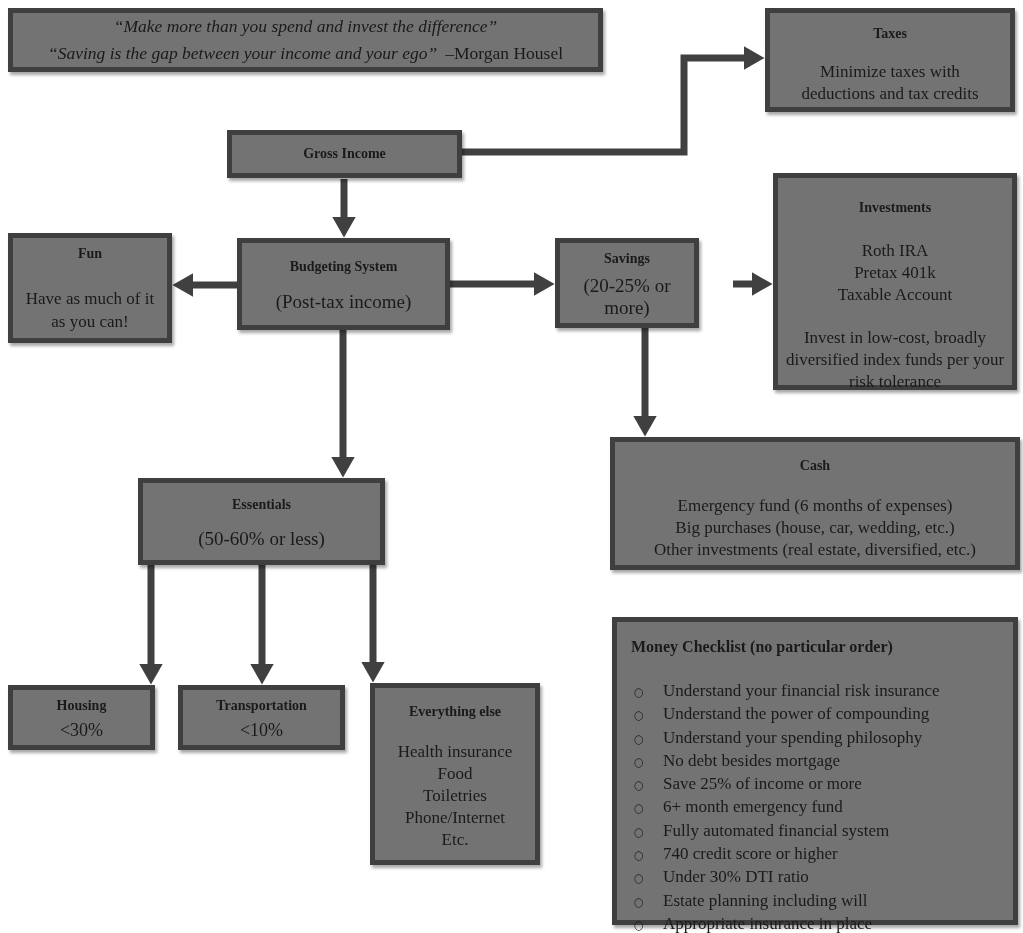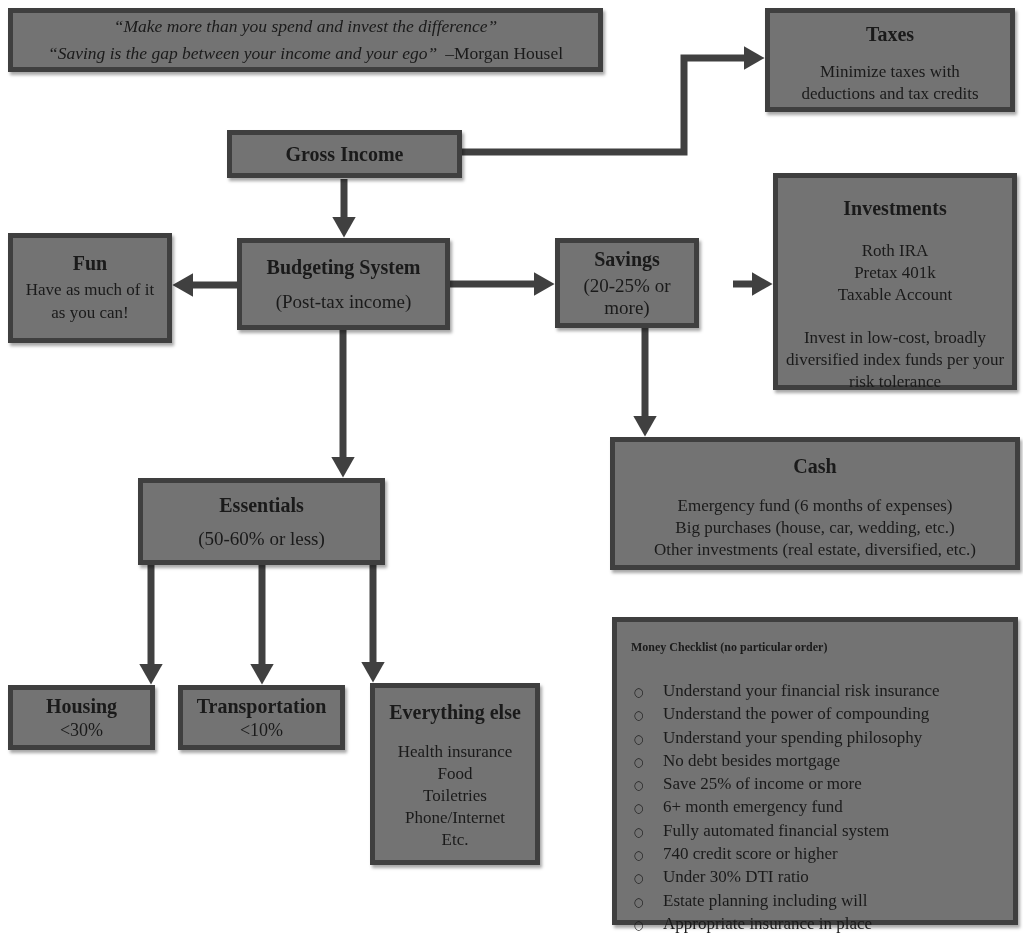--- a/index.html
+++ b/index.html
@@ -15,42 +15,42 @@
   .connector{stroke:#404040;stroke-width:7;fill:none;}
   .node{
     position:absolute;z-index:2;
     background:#737373;
     border:5px solid #3f3f3f;
     box-shadow:2px 3px 3px rgba(0,0,0,0.35);
     box-sizing:border-box;
     display:flex;flex-direction:column;align-items:center;
     text-align:center;
   }
-  .node-title{font-weight:700;font-size:20px;line-height:24px;}
+  .node-title{font-weight:700;font-size:14px;line-height:24px;}
   .node-sub{font-size:19px;line-height:22px;}
   .node-body{font-size:17px;line-height:22px;}
 
   
   #quote-box{left:8px;top:8px;width:595px;height:64px;justify-content:center;}
   .quote-line{font-style:italic;font-size:17.5px;line-height:27px;}
   .quote-attr{font-style:normal;margin-left:8px;}
 
   
   #taxes-box{left:765px;top:8px;width:250px;height:104px;padding-top:9px;}
   #taxes-box .node-body{margin-top:15px;max-width:210px;}
 
   
   #gross-income-box{left:227px;top:130px;width:235px;height:48px;justify-content:center;}
 
   
   #budgeting-box{left:237px;top:238px;width:213px;height:92px;justify-content:space-evenly;}
 
   
-  #fun-box{left:8px;top:233px;width:164px;height:110px;padding-top:13px;}
-  #fun-box .node-body{margin-top:3px;max-width:140px;line-height:23px;}
+  #fun-box{left:8px;top:233px;width:164px;height:110px;padding-top:4px;}
+  #fun-box .node-body{margin-top:21px;max-width:140px;line-height:23px;}
 
   
   #savings-box{left:555px;top:238px;width:144px;height:90px;justify-content:space-evenly;}
 
   
   #investments-box{left:773px;top:173px;width:244px;height:217px;padding-top:18px;}
   #investments-box .accounts{margin-top:20px;}
   #investments-box .note{margin-top:21px;max-width:225px;}
 
   
@@ -65,21 +65,21 @@
   #transportation-box{left:178px;top:685px;width:167px;height:65px;justify-content:center;}
   #housing-box .node-sub,#transportation-box .node-sub{font-size:18px;line-height:24px;}
 
   
   #everything-else-box{left:370px;top:683px;width:170px;height:182px;padding-top:12px;}
   #everything-else-box .node-body{margin-top:17px;}
 
   
   #checklist-box{left:612px;top:617px;width:406px;height:308px;
     align-items:flex-start;text-align:left;padding:13px 14px;}
-  #checklist-box .node-title{font-size:12px;}
+  #checklist-box .node-title{font-size:16px;}
   .check-list{margin-top:21px;width:100%;}
   .check-item{display:flex;align-items:baseline;font-size:17px;line-height:22.3px;}
   .check-bullet{
     width:16px;margin-left:3px;flex:0 0 auto;text-align:left;
     font-family:"DejaVu Sans","Liberation Sans",sans-serif;
     font-size:11.5px;
   }
   .check-text{margin-left:13px;}
 </style>
 </head>

